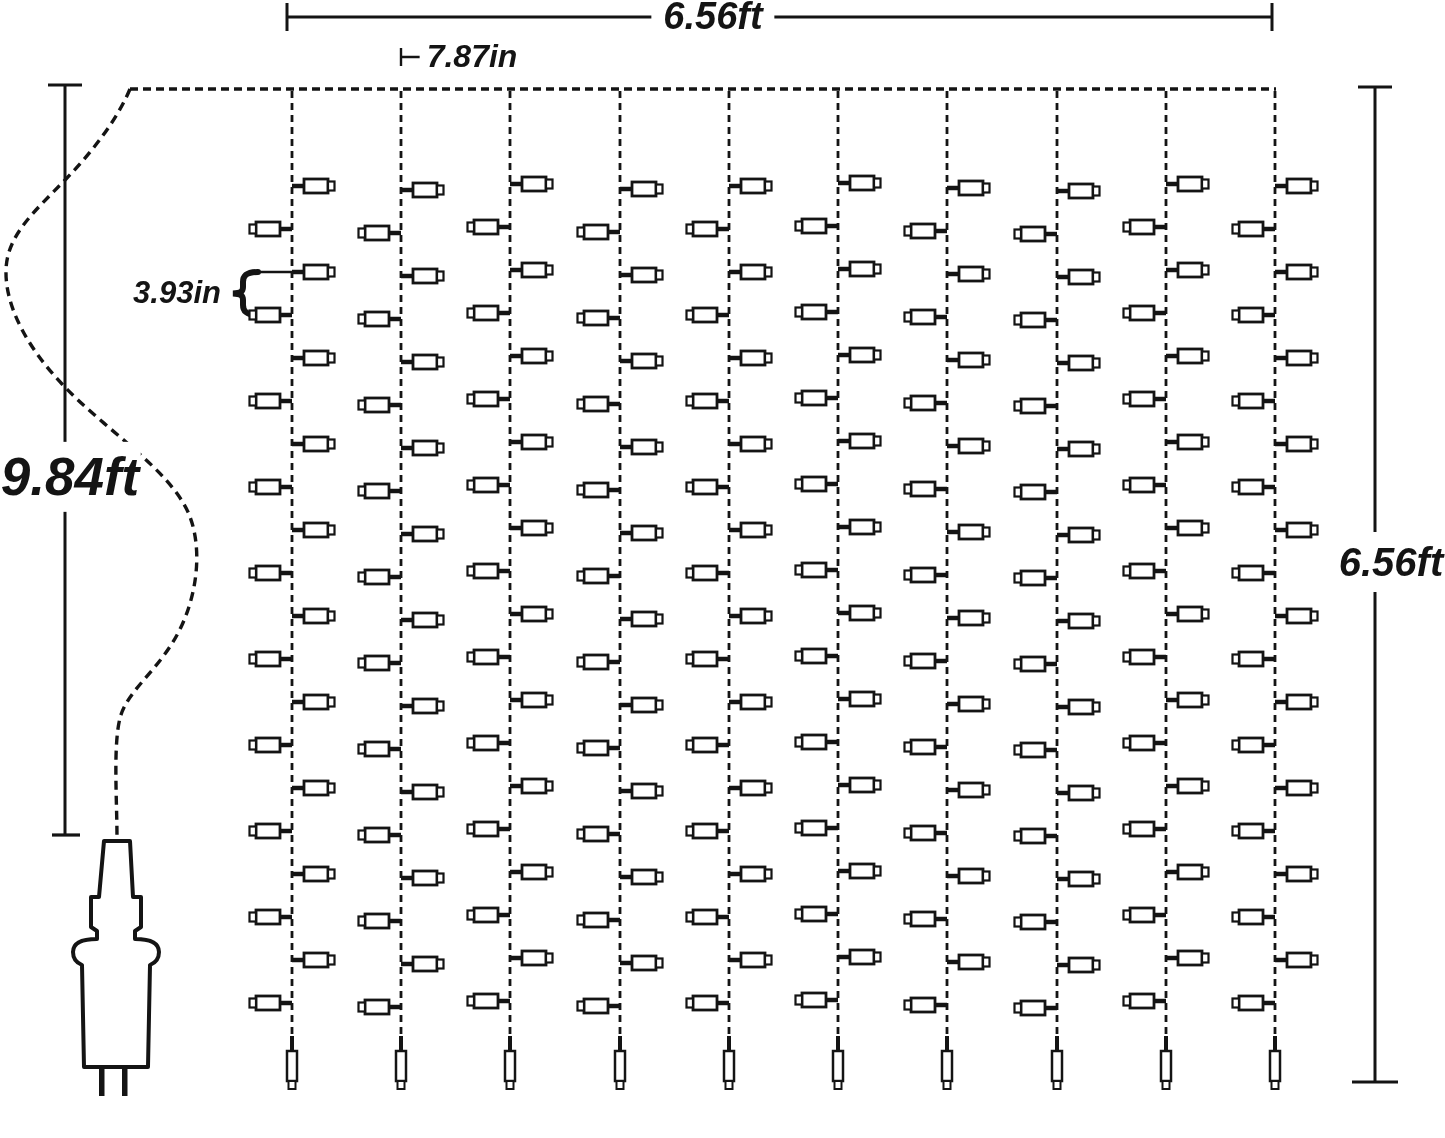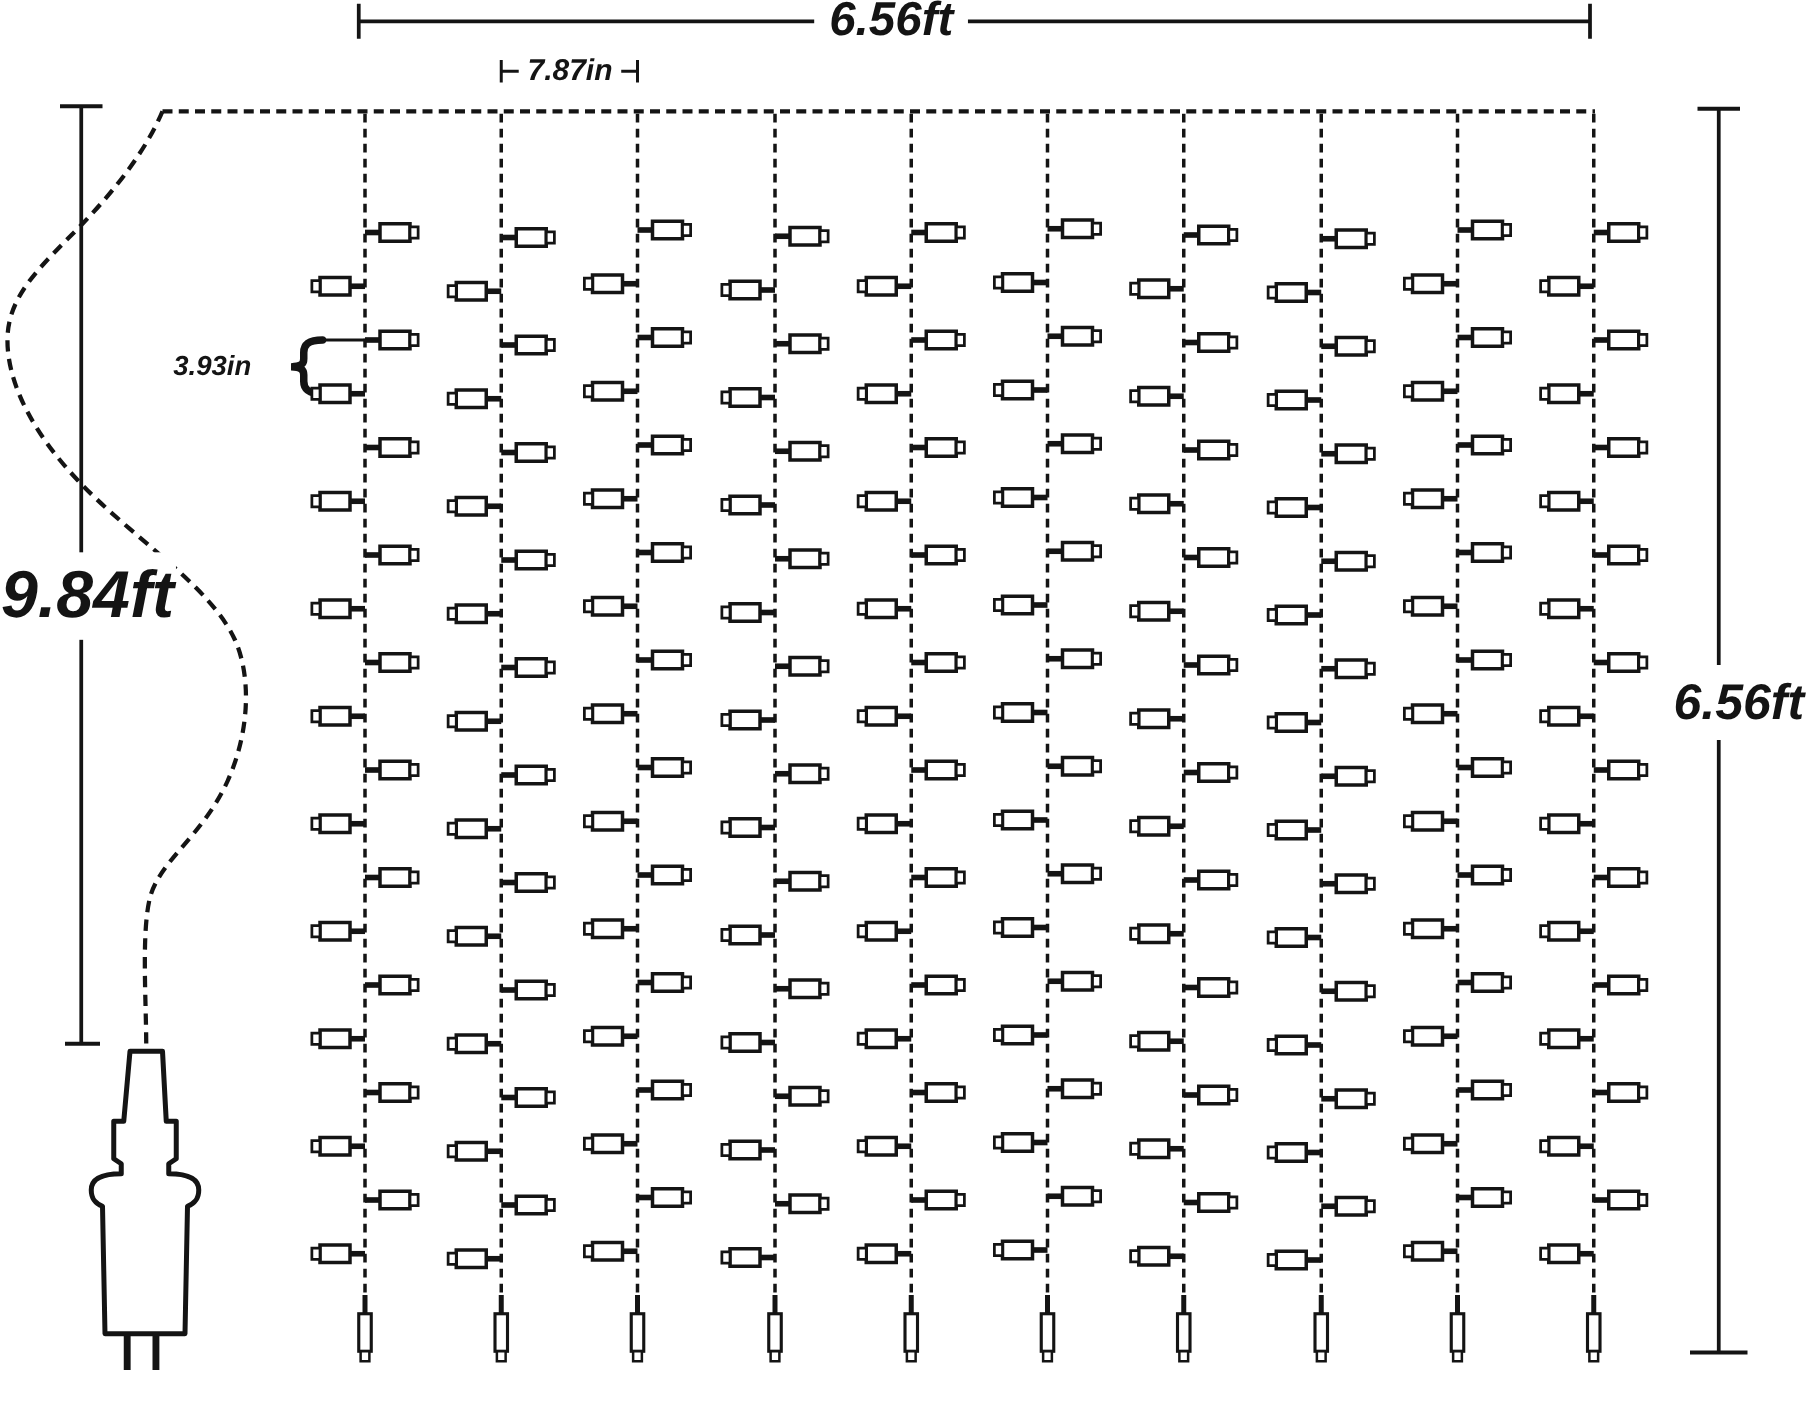--- a/index.html
+++ b/index.html
@@ -14,22 +14,22 @@
   .lbl{
     position:absolute;
     font-style:italic;
     font-weight:700;
     color:#141414;
     background:#ffffff;
     white-space:nowrap;
     line-height:1.1;
   }
   .lbl-top    {left:713px; top:17px;  transform:translate(-50%,-50%); font-size:38px; padding:0 12px;}
-  .lbl-spacing{left:456px; top:57px;  transform:translate(-50%,-50%); font-size:24px; padding:0 7px;}
-  .lbl-bulb   {left:205px; top:293px; transform:translate(-100%,-50%); font-size:22px; background:transparent; padding:0 4px;}
+  .lbl-spacing{left:472px; top:57px;  transform:translate(-50%,-50%); font-size:32px; padding:0 7px;}
+  .lbl-bulb   {left:225px; top:293px; transform:translate(-100%,-50%); font-size:31px; background:transparent; padding:0 4px;}
   .lbl-left   {left:70px;  top:477px; transform:translate(-50%,-50%); font-size:53px; padding:6px 2px;}
   .lbl-right  {left:1391px;top:562px; transform:translate(-50%,-50%); font-size:40px; padding:8px 2px;}
 </style>
 </head>
 <body>
 
 <div class="stage">
   <svg id="art" width="1445" height="1138" viewBox="0 0 1445 1138">
       <g>
         <line x1="250" y1="272" x2="296" y2="272" stroke="#141414" stroke-width="2.5" stroke-linecap="butt"></line>

